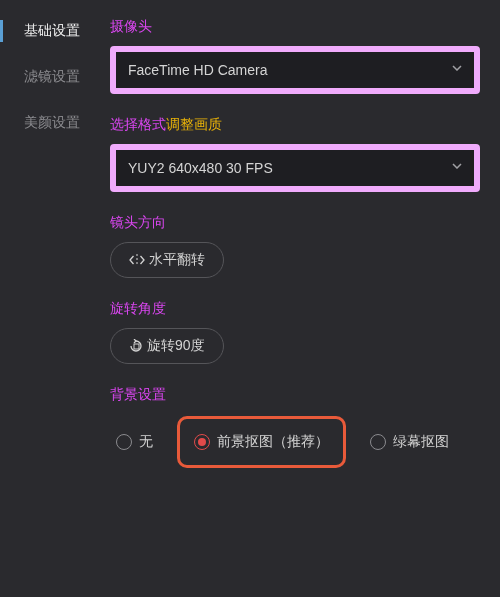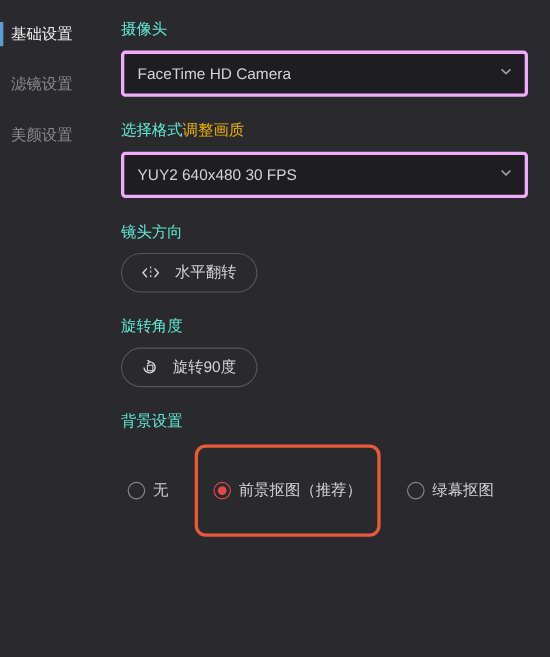--- a/index.html
+++ b/index.html
@@ -33,21 +33,21 @@
     }
     .sidebar {
       width: 90px;
       background: #2a2a2e;
       padding-top: 8px;
     }
     .sidebar-item {
       padding: 14px 10px;
       font-size: 14px;
       color: #8a8a8e;
-      text-align: left;
+      text-align: right;
       cursor: pointer;
       position: relative;
     }
     .sidebar-item.active {
       color: #f0f0f0;
     }
     .sidebar-item.active::before {
       content: "";
       position: absolute;
       left: 0;
@@ -56,59 +56,59 @@
       width: 3px;
       background: #5a9fd4;
     }
     .main {
       flex: 1;
       padding: 18px 20px;
       overflow-y: auto;
     }
     .section-label {
       font-size: 14px;
-      color: #5eead4;
+      color: #d946ef;
       margin-bottom: 10px;
     }
     .section {
       margin-bottom: 22px;
     }
     .row {
       display: flex;
       align-items: center;
     }
     .link {
       color: #eab308;
       font-size: 14px;
       cursor: pointer;
     }
     .dropdown {
       background: #1e1e22;
-      border: 3px solid #f0abfc;
+      border: 6px solid #f0abfc;
       border-radius: 4px;
       padding: 10px 12px;
       display: flex;
       justify-content: space-between;
       align-items: center;
       cursor: pointer;
       font-size: 14px;
       color: #d4d4d4;
       margin-top: 4px;
     }
     .chevron-down {
       width: 10px;
       height: 10px;
     }
     .chevron-down svg {
       display: block;
     }
     .pill-button {
       display: inline-flex;
       align-items: center;
-      gap: 14px;
+      gap: 4px;
       background: #2a2a2e;
       border: 1px solid #555559;
       border-radius: 20px;
       padding: 8px 18px;
       font-size: 14px;
       color: #d4d4d4;
       cursor: pointer;
     }
     .pill-button .icon {
       display: inline-flex;
@@ -144,21 +144,21 @@
     }
     .radio-option.selected .radio-dot {
       width: 8px;
       height: 8px;
       background: #e24a4a;
       border-radius: 50%;
     }
     .highlight-box {
       border: 3px solid #e85a3a;
       border-radius: 10px;
-      padding: 22px 10px;
+      padding: 6px 10px;
     }
     .radio-option.in-highlight {
       padding: 8px 4px;
     }
   </style>
 </head>
 <body>
 
 <div class="container">
   <div class="body">

